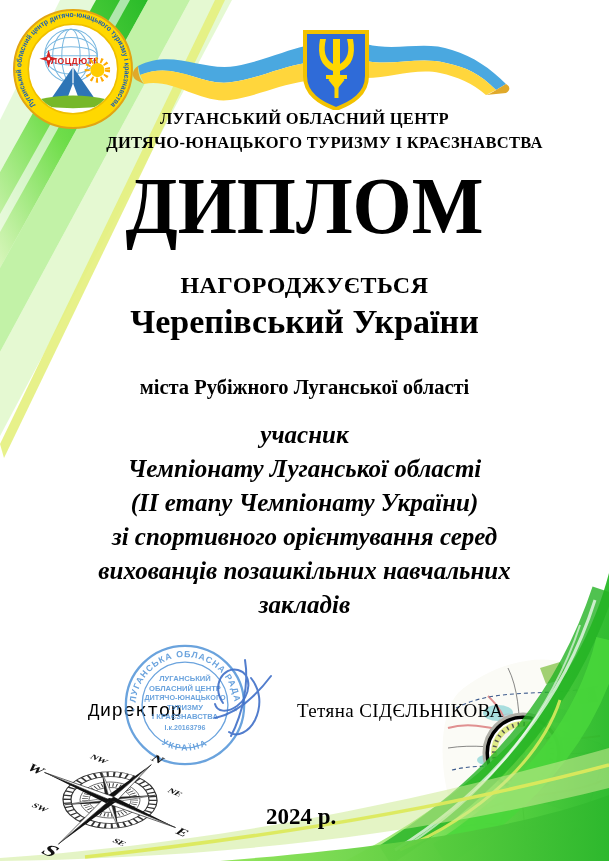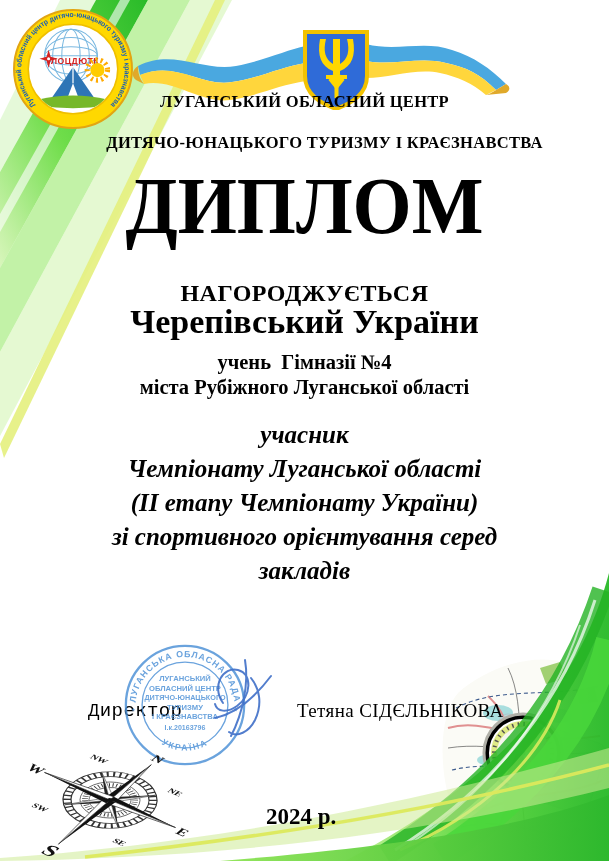--- a/index.html
+++ b/index.html
@@ -99,37 +99,37 @@
       </g>
       <g>
         <polygon points="38,90 60,58 82,90" fill="#2e75b6"></polygon>
         <polygon points="54,90 60,74 66,90" fill="#ffffff"></polygon>
         <line x1="60" y1="58" x2="60" y2="74" stroke="#ffffff" stroke-width="1.2"></line>
       </g>
       <path d="M26,90 Q60,82 94,90 L94,96 Q60,101 26,96 Z" fill="#76b82a"></path>
     </g>
   </svg>
 
-  <div class="abs ctr org-line" style="top:92px;">ЛУГАНСЬКИЙ ОБЛАСНИЙ ЦЕНТР</div>
+  <div class="abs ctr org-line" style="top:109px;">ЛУГАНСЬКИЙ ОБЛАСНИЙ ЦЕНТР</div>
   <div class="abs ctr org-line" style="top:133px;margin-left:40px;">ДИТЯЧО-ЮНАЦЬКОГО ТУРИЗМУ І КРАЄЗНАВСТВА</div>
 
   <div class="abs ctr title" style="top:166px;">
     <span class="title-inner">ДИПЛОМ</span>
   </div>
 
-  <div class="abs ctr award-label" style="top:280px;">НАГОРОДЖУЄТЬСЯ</div>
+  <div class="abs ctr award-label" style="top:272px;">НАГОРОДЖУЄТЬСЯ</div>
   <div class="abs ctr recipient" style="top:303px;">Черепівський України</div>
-  <div class="abs ctr sub-line" style="top:351px;">учень  Гімназії №4</div>
   <div class="abs ctr sub-line" style="top:376px;">міста Рубіжного Луганської області</div>
 
   <div class="abs ctr ach" style="top:418px;">
     <div>учасник</div>
     <div>Чемпіонату Луганської області</div>
     <div>(ІІ етапу Чемпіонату України)</div>
     <div>зі спортивного орієнтування серед</div>
+    <div>вихованців позашкільних навчальних</div>
     <div>закладів</div>
   </div>
 
   <svg class="abs" style="left:428px;top:598px;" width="181" height="263" viewBox="0 0 181 263">
     <defs>
       <clipPath id="mapClip">
         <path d="M30,95 C60,68 110,52 150,68 C176,79 181,108 178,150 C175,196 162,236 122,258 C80,278 38,252 24,210 C11,174 10,118 30,95 Z"></path>
       </clipPath>
     </defs>
     <g clip-path="url(#mapClip)">

